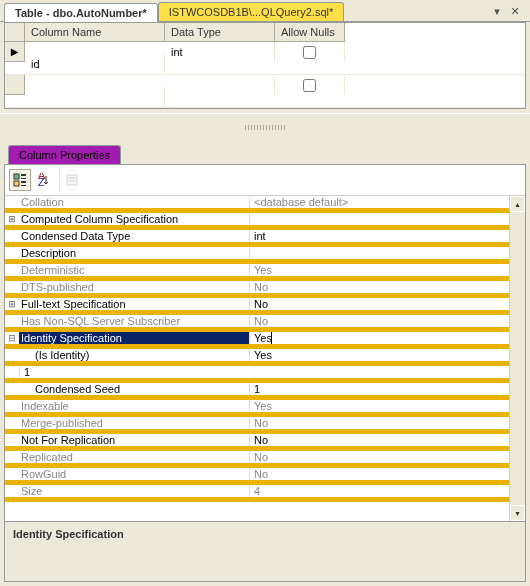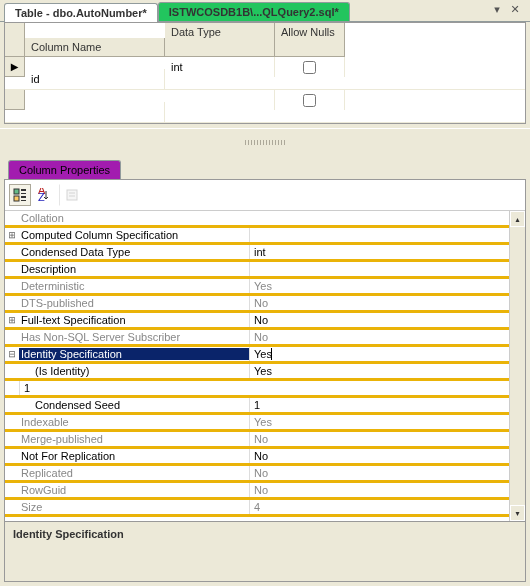--- a/index.html
+++ b/index.html
@@ -1,30 +1,30 @@
 <!DOCTYPE html>
 <html><head>
 <meta charset="utf-8">
 <style>
 * { box-sizing: border-box; margin: 0; padding: 0; font-family: Tahoma, Arial, sans-serif; font-size: 11px; }
 body { background: #ece9d8; width: 530px; height: 586px; overflow: hidden; }
 .main { display: flex; flex-direction: column; height: 100%; }
 
-.tabs-row { display: flex; padding: 2px 4px 0 4px; background: #ece9d8; border-bottom: 1px solid #919b9c; }
-.tab { padding: 3px 10px; border: 1px solid #919b9c; border-bottom: none; background: #22c55e; margin-right: 0; cursor: pointer; position: relative; color: #333; border-radius: 3px 3px 0 0; font-weight: bold; }
+.tabs-row { display: flex; align-items: center; padding: 2px 4px 0 4px; background: #ece9d8; border-bottom: 1px solid #919b9c; }
+.tab { padding: 3px 10px; border: 1px solid #919b9c; border-bottom: none; background: #fde047; margin-right: 0; cursor: pointer; position: relative; color: #333; border-radius: 3px 3px 0 0; }
 .tab.active { background: #fff; font-weight: bold; z-index: 2; top: 1px; }
 .tab-spacer { flex: 1; }
 .tabs-right { display: flex; gap: 4px; padding-right: 4px; }
 .tabs-right .ibtn { width: 14px; height: 14px; display: flex; align-items: center; justify-content: center; cursor: pointer; color: #555; }
 
 .table-area { background: #fff; border: 1px solid #999; margin: 0 4px 4px 4px; }
 .table-head { display: flex; }
 .th { background: #ece9d8; border-right: 1px solid #aca899; border-bottom: 1px solid #aca899; padding: 3px 6px; color: #333; }
 .th.sel { width: 20px; }
-.th.colname { width: 140px; margin-top: 15px; }
+.th.colname { width: 140px; }
 .th.dtype { width: 110px; }
 .th.nulls { width: 70px; text-align: left; }
 .tr { display: flex; border-bottom: 1px solid #ece9d8; }
 .td { border-right: 1px solid #ece9d8; padding: 3px 6px; height: 20px; display: flex; align-items: center; }
 .td.sel { width: 20px; background: #ece9d8; border-right: 1px solid #aca899; border-bottom:1px solid #aca899; justify-content:center;}
 .td.colname { width: 140px; margin-top: 12px; }
 .td.dtype { width: 110px; }
 .td.nulls { width: 70px; justify-content: center; }
 .row-ind { font-size:10px; color:#000; }
 .chk { width:13px; height:13px; }
@@ -37,21 +37,21 @@
 .props-panel { background:#fff; border:1px solid #999; margin:0 4px 4px 4px; display:flex; flex-direction:column; flex:1; }
 
 .props-toolbar { padding:4px; display:flex; gap:2px; border-bottom:1px solid #ccc; }
 .pbtn { width:22px; height:22px; border:1px solid transparent; display:flex; align-items:center; justify-content:center; cursor:pointer; }
 .pbtn.active { border-color:#aca899; background:#f5f3e8;}
 .pbtn svg { width:14px; height:14px; }
 .pbtn.sep { border-left:1px solid #ccc; margin-left:2px; padding-left:4px; }
 
 .props-grid { flex:1; overflow:hidden; position:relative; }
 .props-rows { position:absolute; inset:0 16px 0 0; overflow:hidden; }
-.prow { display:flex; border-bottom:3px solid #eab308; height:17px; align-items:center; }
+.prow { display:flex; border-bottom:5px solid #eab308; height:17px; align-items:center; }
 .prow .exp { width:14px; display:flex; align-items:center; justify-content:center; color:#666; font-size:9px; }
 .prow .indent { width:14px; }
 .prow .pname { flex:0 0 230px; padding-left:2px; display:flex; align-items:center; }
 .prow .pval { flex:1; padding-left:4px; border-left:1px solid #ddd; height:100%; display:flex; align-items:center; }
 .prow.disabled { color:#888; }
 .prow.selected { }
 .prow.selected .pname { background:#0a246a; color:#fff; }
 .prow.selected .pval::after { content:""; border-left:1px solid #000; height:12px; margin-left:-1px;}
 
 .vscroll { position:absolute; right:0; top:0; bottom:0; width:16px; background:#ece9d8; border-left:1px solid #ccc; display:flex; flex-direction:column; }
@@ -140,20 +140,21 @@
       </div>
     </div>
 
     <div class="props-grid">
       <div class="props-rows" id="props-rows">
           <div class="prow disabled">
             <div class="exp"></div>
             <div class="pname">
               <span>Collation</span>
             </div>
+            <div class="pval">&lt;database default&gt;</div>
           </div>
           <div class="prow">
             <div class="exp">⊞</div>
             <div class="pname">
               <span>Computed Column Specification</span>
             </div>
             <div class="pval"></div>
           </div>
           <div class="prow">
             <div class="exp"></div>

